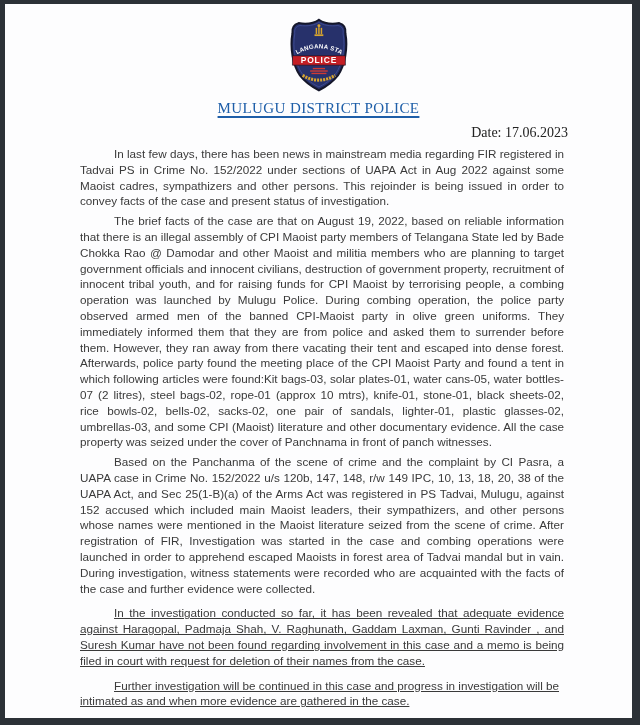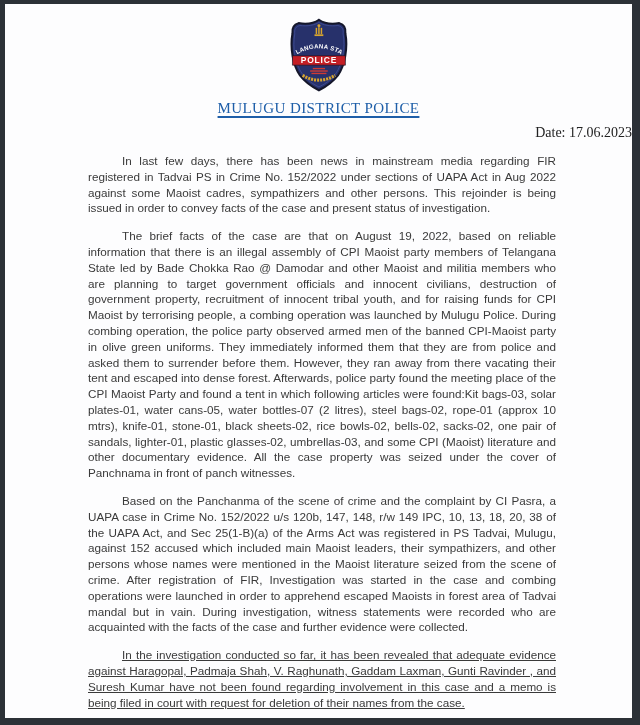--- a/index.html
+++ b/index.html
@@ -45,34 +45,35 @@
     font-weight:bold;
     font-size:15px;
     letter-spacing:0.4px;
     color:#1e5ea8;
     text-decoration:underline;
     text-decoration-thickness:1.5px;
     text-underline-offset:3px;
   }
   .date {
     margin-top:8px;
+    padding-right:64px;
     text-align:right;
     font-family:"Liberation Serif", serif;
     font-size:14px;
     color:#222;
   }
   .body-text {
     margin-top:5px;
     padding:0 64px 0 71px;
     color:#3a3a3a;
     font-size:11.7px;
     line-height:15.8px;
   }
   .body-text p {
-    margin:12px;
+    margin:4px;
     text-align:justify;
     text-indent:34px;
   }
   .body-text p.gap-before { margin-top:9px;text-decoration:underline; }
   .body-text p.no-justify { text-align:left; }
 </style>
 </head>
 <body>
 
 <div class="frame">

